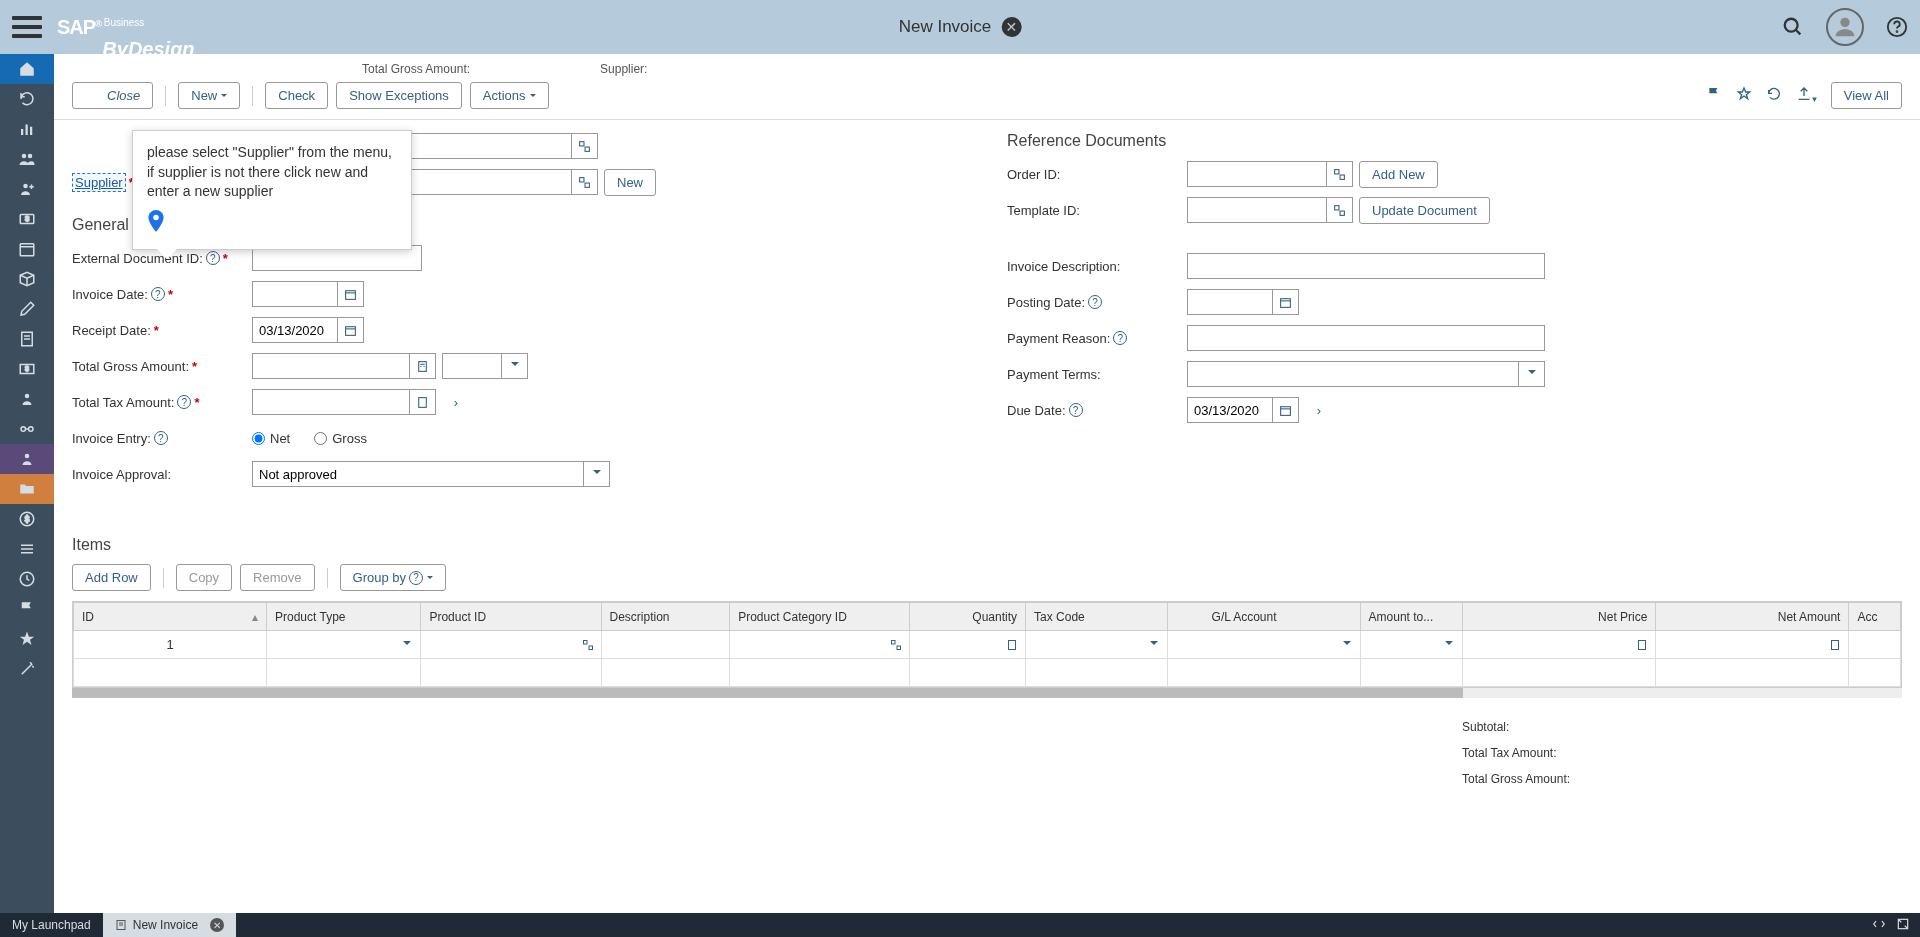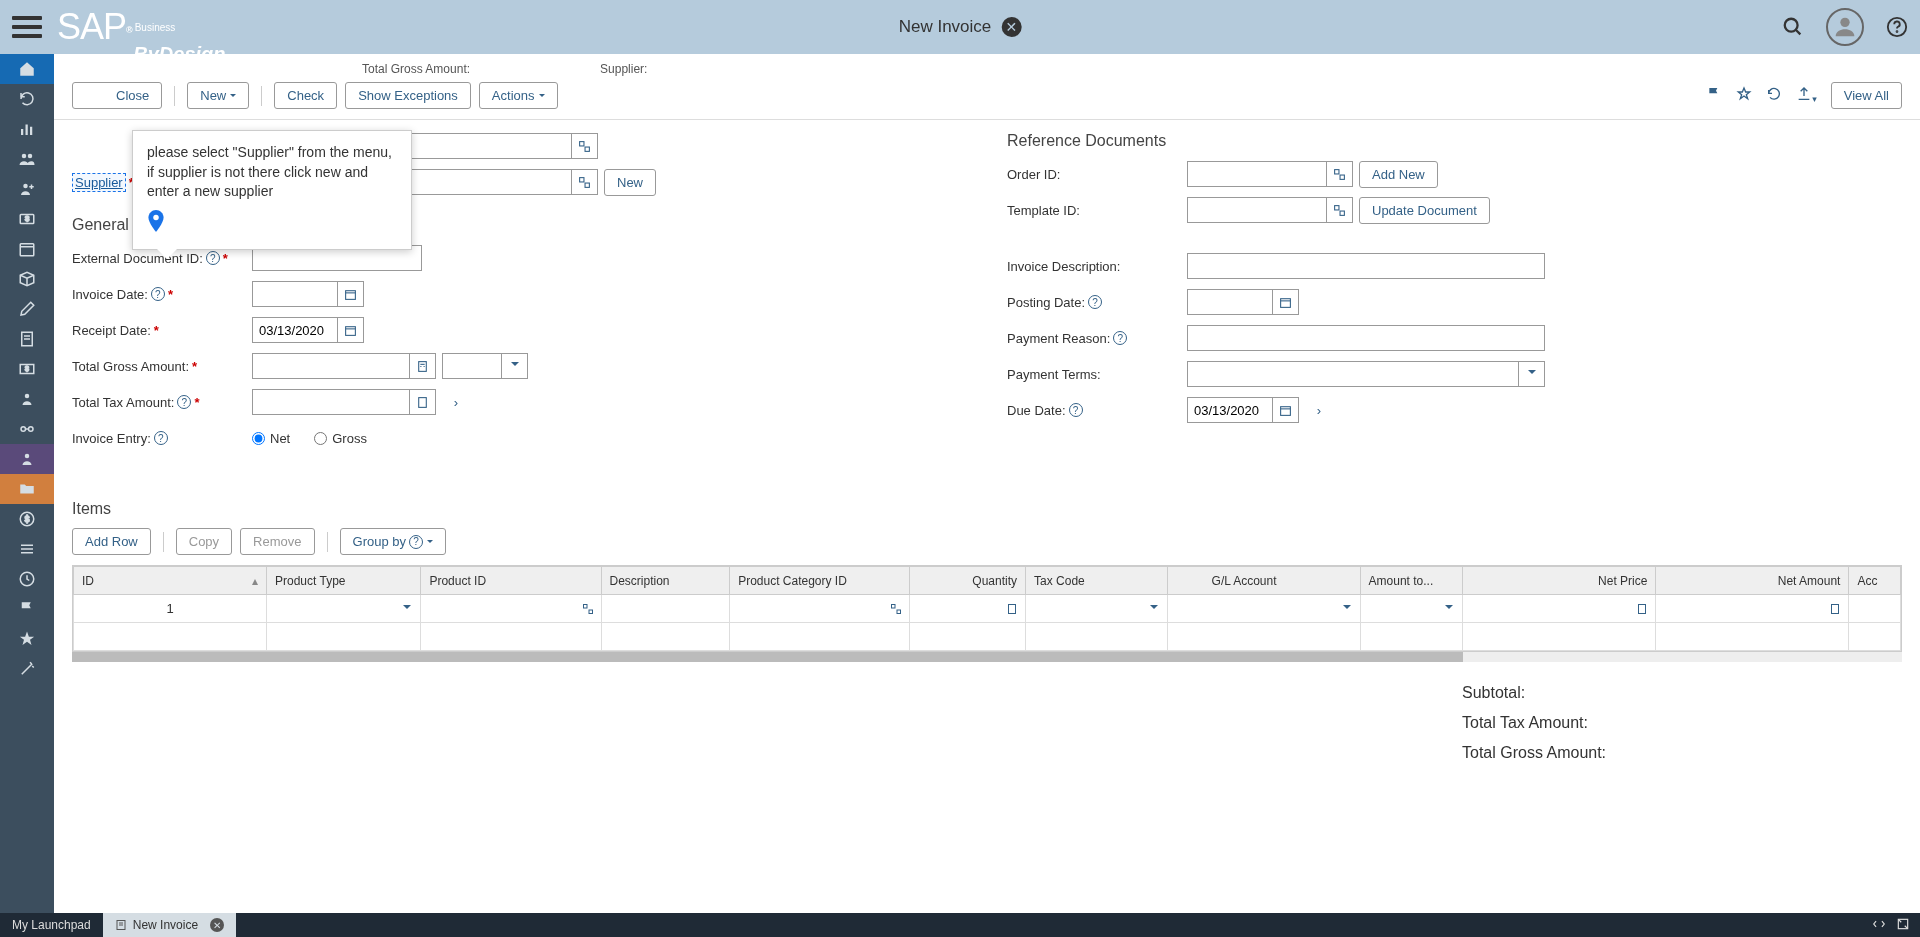--- a/index.html
+++ b/index.html
@@ -2,21 +2,21 @@
 <html><head>
 <meta charset="utf-8">
 <style>
 * { box-sizing: border-box; margin: 0; padding: 0; font-family: Arial, sans-serif; }
 body { background: #fff; font-size: 13px; color: #333; overflow: hidden; }
 
 .header { background: #b5cbdc; height: 54px; display: flex; align-items: center; padding: 0 12px; position: relative; }
 .hamburger { width: 30px; height: 22px; display: flex; flex-direction: column; justify-content: space-between; cursor: pointer; margin-right: 15px; }
 .hamburger span { display: block; height: 4px; background: #333; border-radius: 1px; }
 .logo { color: #fff; font-size: 16px; font-weight: bold; display: flex; align-items: baseline; }
-.logo-sap { font-size: 36px; font-weight: normal; letter-spacing: -1px; }
+.logo-sap { font-size: 20px; font-weight: bold; letter-spacing: -1px; }
 .logo-business { font-size: 10px; font-weight: normal; margin-left: 2px; }
 .logo-bydesign { font-size: 20px; font-weight: bold; margin-left: 4px; font-style: italic; }
 .header-center { position: absolute; left: 50%; transform: translateX(-50%); display: flex; align-items: center; color: #333; font-size: 17px; }
 .header-close { width: 20px; height: 20px; background: #333; border-radius: 50%; color: #b5cbdc; display: inline-flex; align-items: center; justify-content: center; margin-left: 10px; font-size: 14px; cursor: pointer; }
 .header-right { margin-left: auto; display: flex; align-items: center; gap: 22px; }
 .header-icon { width: 22px; height: 22px; display: inline-flex; align-items: center; justify-content: center; color: #333; cursor: pointer; }
 .header-avatar { width: 38px; height: 38px; border-radius: 50%; border: 2px solid #666; display: inline-flex; align-items: center; justify-content: center; }
 
 .container { display: flex; height: calc(100vh - 54px - 24px); }
 .sidebar { width: 54px; background: #3c4e5e; display: flex; flex-direction: column; padding-top: 0; }
@@ -71,21 +71,21 @@
 .data-table th.right { text-align: right; }
 .data-table td { border: 1px solid #ddd; padding: 2px; height: 28px; background: #fff; }
 .data-table td input { width: 100%; height: 22px; border: none; padding: 0 4px; font-size: 12px; }
 .cell-with-btn { display: flex; }
 .cell-with-btn input { flex: 1; }
 .cell-btn { width: 22px; display: inline-flex; align-items: center; justify-content: center; border: none; background: none; cursor: pointer; color: #346187; }
 .cell-btn svg { width: 12px; height: 12px; }
 .hscroll { height: 10px; background: #eee; }
 .hscroll-thumb { height: 10px; width: 76%; background: #bbb; }
 
-.totals { margin-top: 16px; margin-left: auto; width: 440px; font-size: 16px; }
+.totals { margin-top: 16px; margin-left: auto; width: 440px; font-size: 12px; }
 .totals-row { padding: 6px 0; color: #333; }
 
 .bottom-tabs { position: fixed; bottom: 0; left: 0; right: 0; height: 24px; background: #1f2a36; display: flex; align-items: stretch; color: #ddd; font-size: 12px; z-index: 50; }
 .bottom-tab { padding: 0 12px; display: flex; align-items: center; cursor: pointer; gap: 6px; }
 .bottom-tab.active { background: #d5dde3; color: #333; }
 .bottom-tab-close { width: 14px; height: 14px; border-radius: 50%; background: #555; color: #d5dde3; display: inline-flex; align-items: center; justify-content: center; font-size: 10px; margin-left: 6px; }
 .bottom-right { margin-left: auto; display: flex; align-items: center; gap: 10px; padding-right: 10px; }
 .bottom-right svg { width: 14px; height: 14px; color: #ddd; }
 
 .link-style { color: #1a5a9a; text-decoration: underline; cursor: pointer; }
@@ -276,21 +276,21 @@
     </div>
 
     <div class="status-bar">
       <span style="width:250px;"></span>
       <span><span>Total Gross Amount:</span></span>
       <span style="margin-left:90px;"><span>Supplier:</span></span>
     </div>
 
     <div class="toolbar">
       <div class="toolbar-left">
-        <button class="btn" style="padding-left:43px;">Close</button>
+        <button class="btn" style="padding-left:34px;font-style:italic;">Close</button>
         <span class="toolbar-sep"></span>
         <button class="btn btn-menu">New</button>
         <span class="toolbar-sep"></span>
         <button class="btn">Check</button>
         <button class="btn">Show Exceptions</button>
         <button class="btn btn-menu">Actions</button>
       </div>
       <div class="toolbar-right">
         <span><svg viewBox="0 0 24 24" fill="#346187">
               <path d="M5 3v18M5 3h12l-2 4 2 4H5"></path>
@@ -429,20 +429,29 @@
           <div class="radio-group">
             <label class="radio-item">
                 <input type="radio" name="entry" checked="" style=""> 
                 <span>Net</span>
               </label>
             <label class="radio-item">
                 <input type="radio" name="entry" style=""> 
                 <span>Gross</span>
               </label>
           </div>
+        </div>
+        <div class="form-row">
+          <span class="form-label">
+              <span>Invoice Approval:</span>
+            </span>
+          <span class="input-with-icon">
+            <input class="form-input" style="width: 332px;" value="Not approved">
+            <span class="input-icon-btn select-arrow"></span>
+          </span>
         </div>
 
       </div>
 
       <div class="form-col">
         <div class="section-title" style="margin-top:0;">Reference Documents</div>
         <div class="form-row">
           <span class="form-label">Order ID:</span>
           <span class="input-with-icon">
             <input class="form-input" style="width: 140px;">

